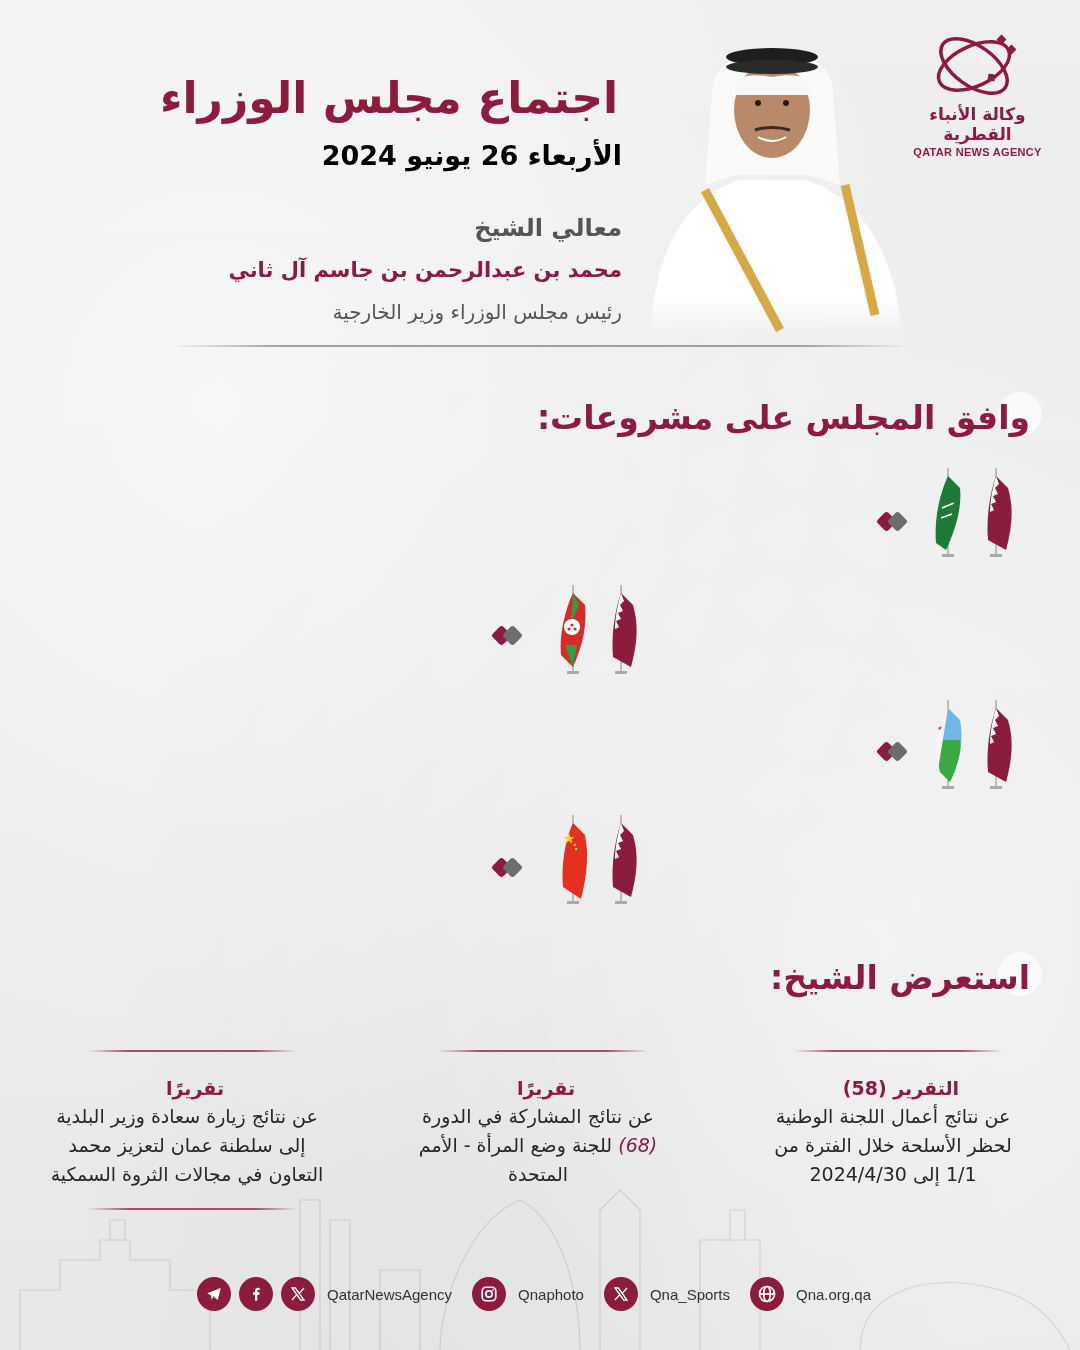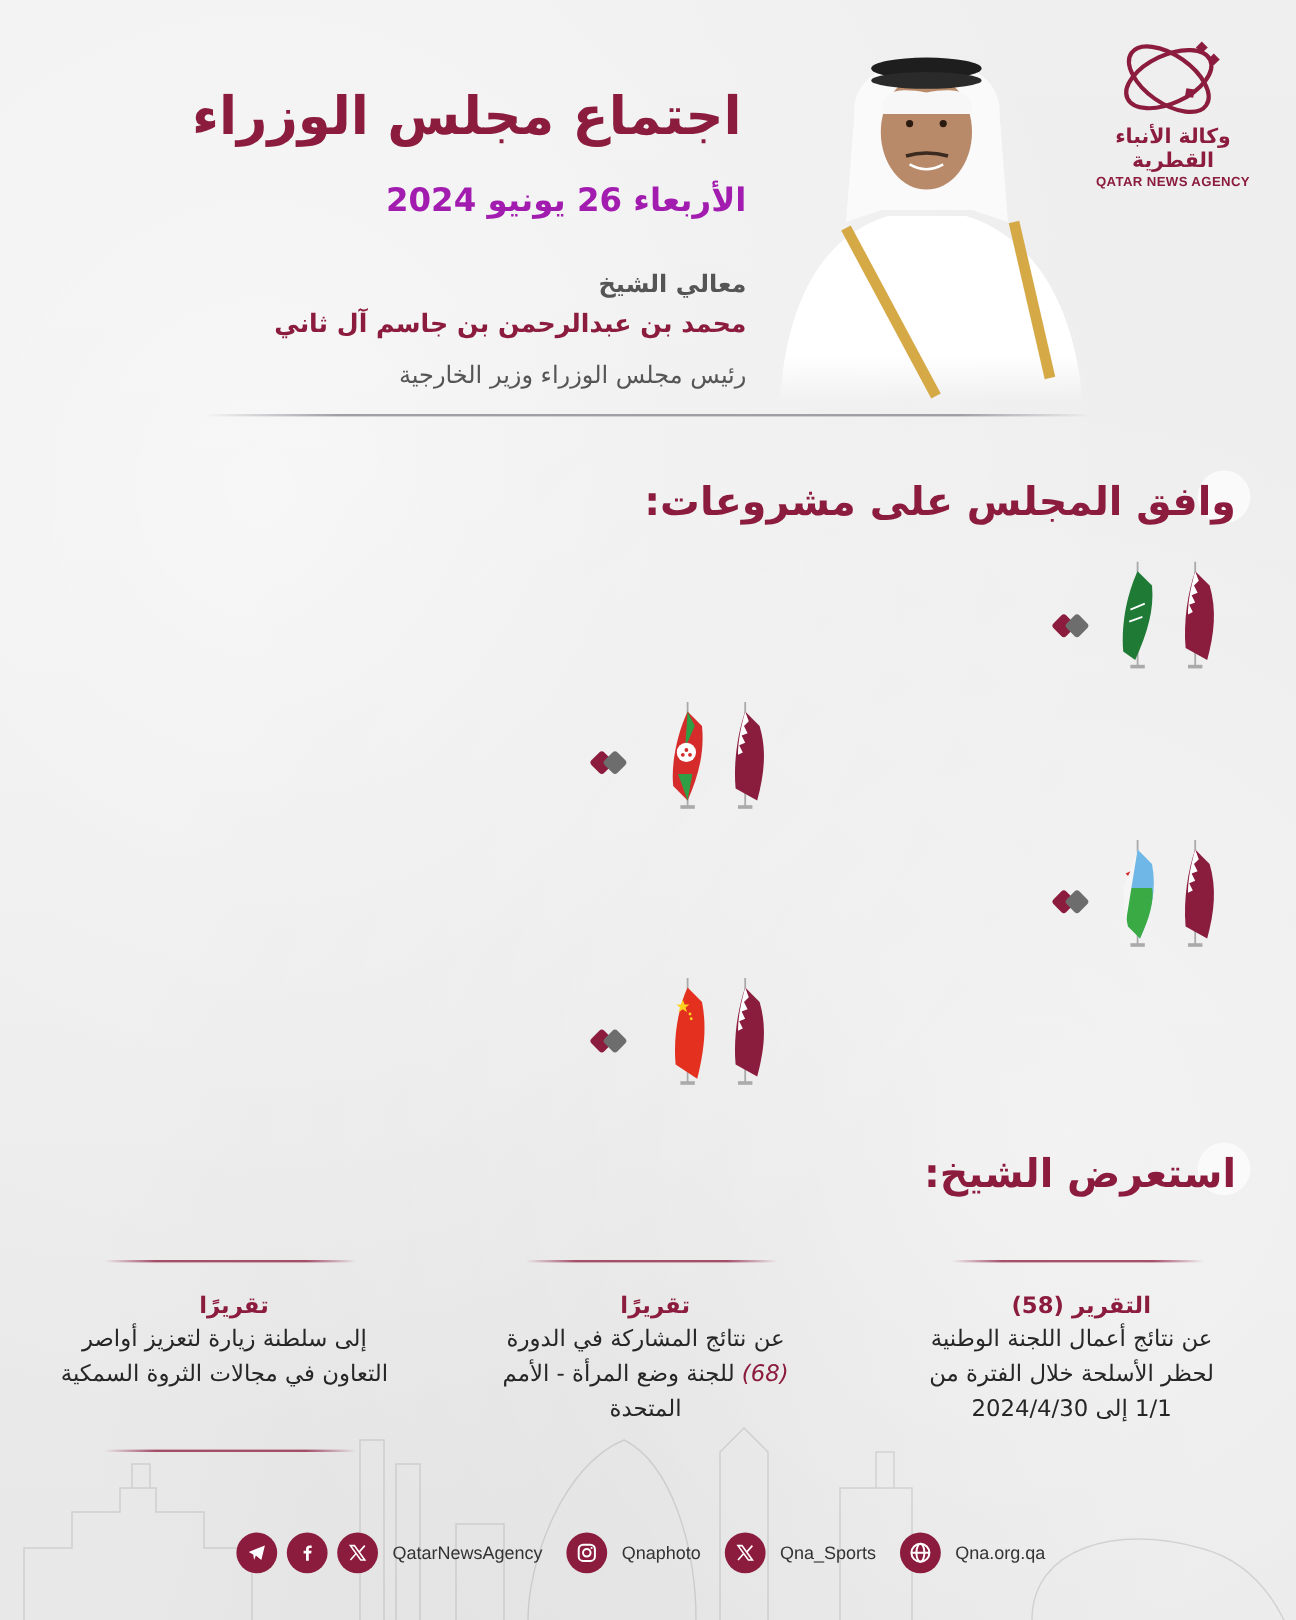--- a/index.html
+++ b/index.html
@@ -17,22 +17,22 @@
   }
 
   
   .logo { position: absolute; left: 905px; top: 30px; width: 145px; height: 130px; text-align: center; }
   .logo svg { display: block; margin: 0 auto; }
   .logo-ar { font-size: 17px; font-weight: bold; color: #8c1c3e; direction: rtl; margin-top: 4px; line-height: 20px; }
   .logo-en { font-family: "Liberation Sans", sans-serif; font-size: 11px; font-weight: bold; color: #8c1c3e; letter-spacing: 0.3px; margin-top: 2px; }
 
   
   .title { position: absolute; right: 462px; top: 68px; font-size: 44px; font-weight: bold; color: #8c1c3e; direction: rtl; white-space: nowrap; line-height: 60px; }
-  .date { position: absolute; right: 458px; top: 140px; font-size: 27px; font-weight: bold; color: #a21caf; direction: rtl; white-space: nowrap; margin-top: 12px; }
-  .hon { position: absolute; right: 458px; top: 224px; font-size: 20px; font-weight: bold; color: #555; direction: rtl; white-space: nowrap; }
+  .date { position: absolute; right: 458px; top: 140px; font-size: 27px; font-weight: bold; color: #000000; direction: rtl; white-space: nowrap; }
+  .hon { position: absolute; right: 458px; top: 214px; font-size: 24px; font-weight: bold; color: #555; direction: rtl; white-space: nowrap; }
   .name { position: absolute; right: 458px; top: 258px; font-size: 21px; font-weight: bold; color: #8c1c3e; direction: rtl; white-space: nowrap; }
   .role { position: absolute; right: 458px; top: 300px; font-size: 20px; color: #555; direction: rtl; white-space: nowrap; }
 
   
   .portrait { position: absolute; left: 640px; top: 35px; width: 265px; height: 300px; }
 
   .divider { position: absolute; left: 170px; top: 345px; width: 740px; height: 2px;
     background: linear-gradient(90deg, rgba(160,160,170,0), rgba(150,150,160,0.9) 15%, rgba(150,150,160,0.9) 85%, rgba(160,160,170,0)); }
 
   
@@ -251,21 +251,22 @@
     <div>عن نتائج المشاركة في الدورة</div>
     <div><span class="num">(68)</span><span> للجنة وضع المرأة - الأمم</span></div>
     <div>المتحدة</div>
   </div>
 </div>
 
 <div class="col" style="left:37px; top:1050px;">
   <div class="topline"></div>
   <div class="ctitle">تقريرًا</div>
   <div class="cbody">
-    <div>إلى سلطنة زيارة لتعزيز أواصر</div>
+    <div>عن نتائج زيارة سعادة وزير البلدية</div>
+    <div>إلى سلطنة عمان لتعزيز محمد</div>
     <div>التعاون في مجالات الثروة السمكية</div>
   </div>
   <div class="botline"></div>
 </div>
 
 <div class="footer">
   <span class="ico">
     <svg width="18" height="18" viewBox="0 0 24 24">
         <path d="M3 11 L21 4 L17 20 L11 15 L9 20 L8 14 Z" fill="#fff"></path>
       </svg>

